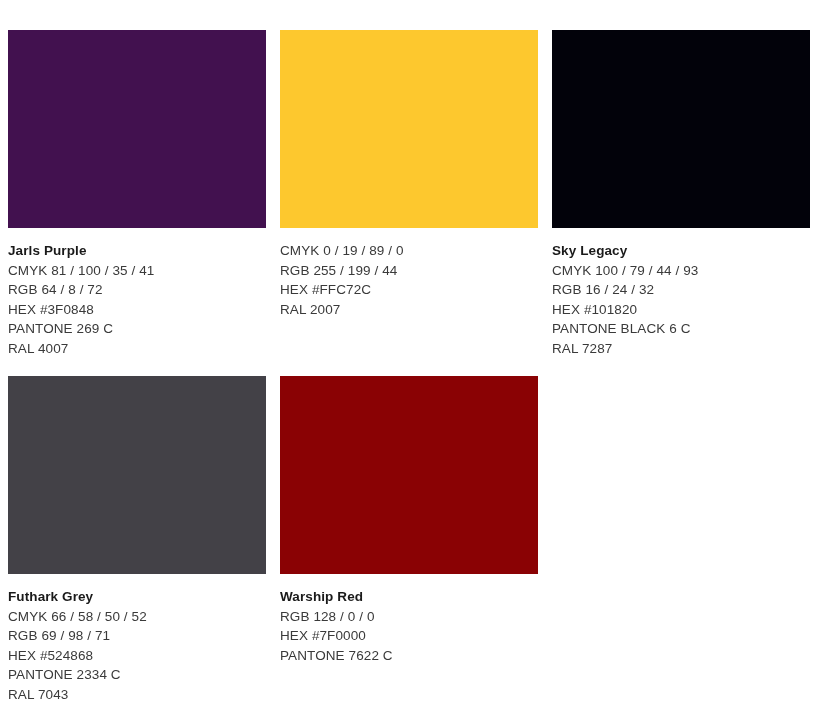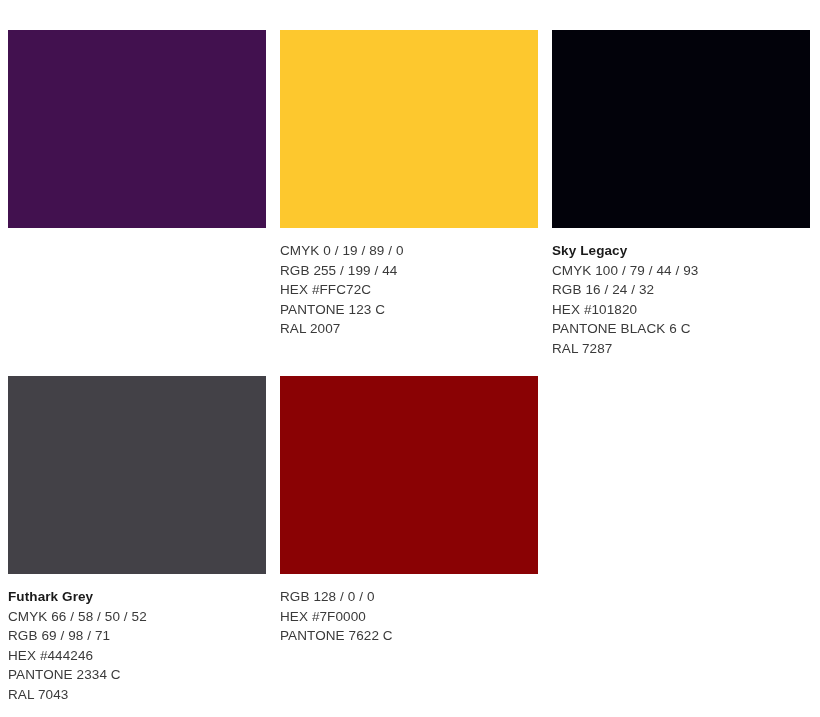--- a/index.html
+++ b/index.html
@@ -54,29 +54,36 @@
     white-space: nowrap;
   }
 </style>
 </head>
 <body>
 
 <div class="palette">
 
   <div class="swatch-card">
     <div class="swatch-chip" style="background-color: rgb(66, 17, 79);"></div>
+    <div class="swatch-info">
+      <div class="swatch-name">Jarls Purple</div>
+      <div class="spec-line">CMYK 81 / 100 / 35 / 41</div>
+      <div class="spec-line">RGB 64 / 8 / 72</div>
+      <div class="spec-line">HEX #3F0848</div>
+      <div class="spec-line">PANTONE 269 C</div>
+      <div class="spec-line">RAL 4007</div>
+    </div>
   </div>
 
   <div class="swatch-card">
     <div class="swatch-chip" style="background-color: rgb(253, 200, 46);"></div>
     <div class="swatch-info">
       <div class="spec-line">CMYK 0 / 19 / 89 / 0</div>
       <div class="spec-line">RGB 255 / 199 / 44</div>
       <div class="spec-line">HEX #FFC72C</div>
-      <div class="spec-line">PANTONE 123 C</div>
       <div class="spec-line">RAL 2007</div>
     </div>
   </div>
 
   <div class="swatch-card">
     <div class="swatch-chip" style="background-color: rgb(2, 2, 10);"></div>
     <div class="swatch-info">
       <div class="swatch-name">Sky Legacy</div>
       <div class="spec-line">CMYK 100 / 79 / 44 / 93</div>
       <div class="spec-line">RGB 16 / 24 / 32</div>
@@ -86,28 +93,29 @@
     </div>
   </div>
 
 
   <div class="swatch-card">
     <div class="swatch-chip" style="background-color: rgb(67, 65, 71);"></div>
     <div class="swatch-info">
       <div class="swatch-name">Futhark Grey</div>
       <div class="spec-line">CMYK 66 / 58 / 50 / 52</div>
       <div class="spec-line">RGB 69 / 98 / 71</div>
-      <div class="spec-line">HEX #444246</div>
+      <div class="spec-line">HEX #524868</div>
       <div class="spec-line">PANTONE 2334 C</div>
       <div class="spec-line">RAL 7043</div>
     </div>
   </div>
 
   <div class="swatch-card">
     <div class="swatch-chip" style="background-color: rgb(138, 2, 4);"></div>
     <div class="swatch-info">
+      <div class="swatch-name">Warship Red</div>
       <div class="spec-line">RGB 128 / 0 / 0</div>
       <div class="spec-line">HEX #7F0000</div>
       <div class="spec-line">PANTONE 7622 C</div>
     </div>
   </div>
 
 </div>
 
 </body></html>

